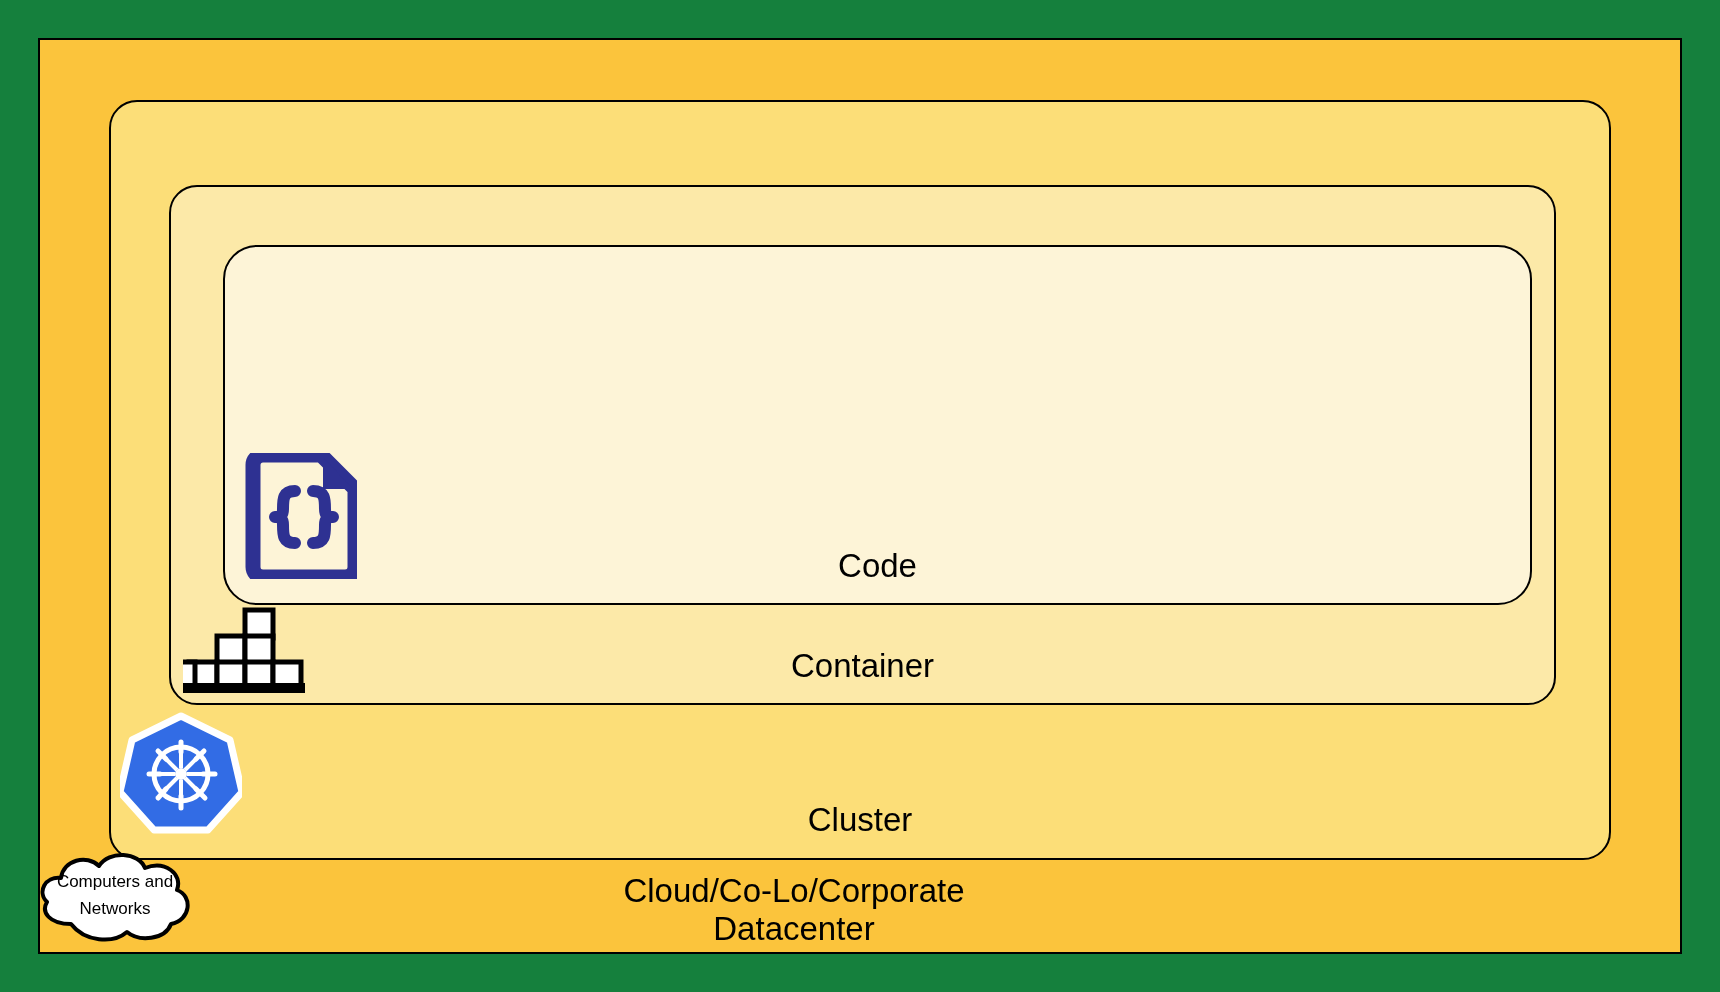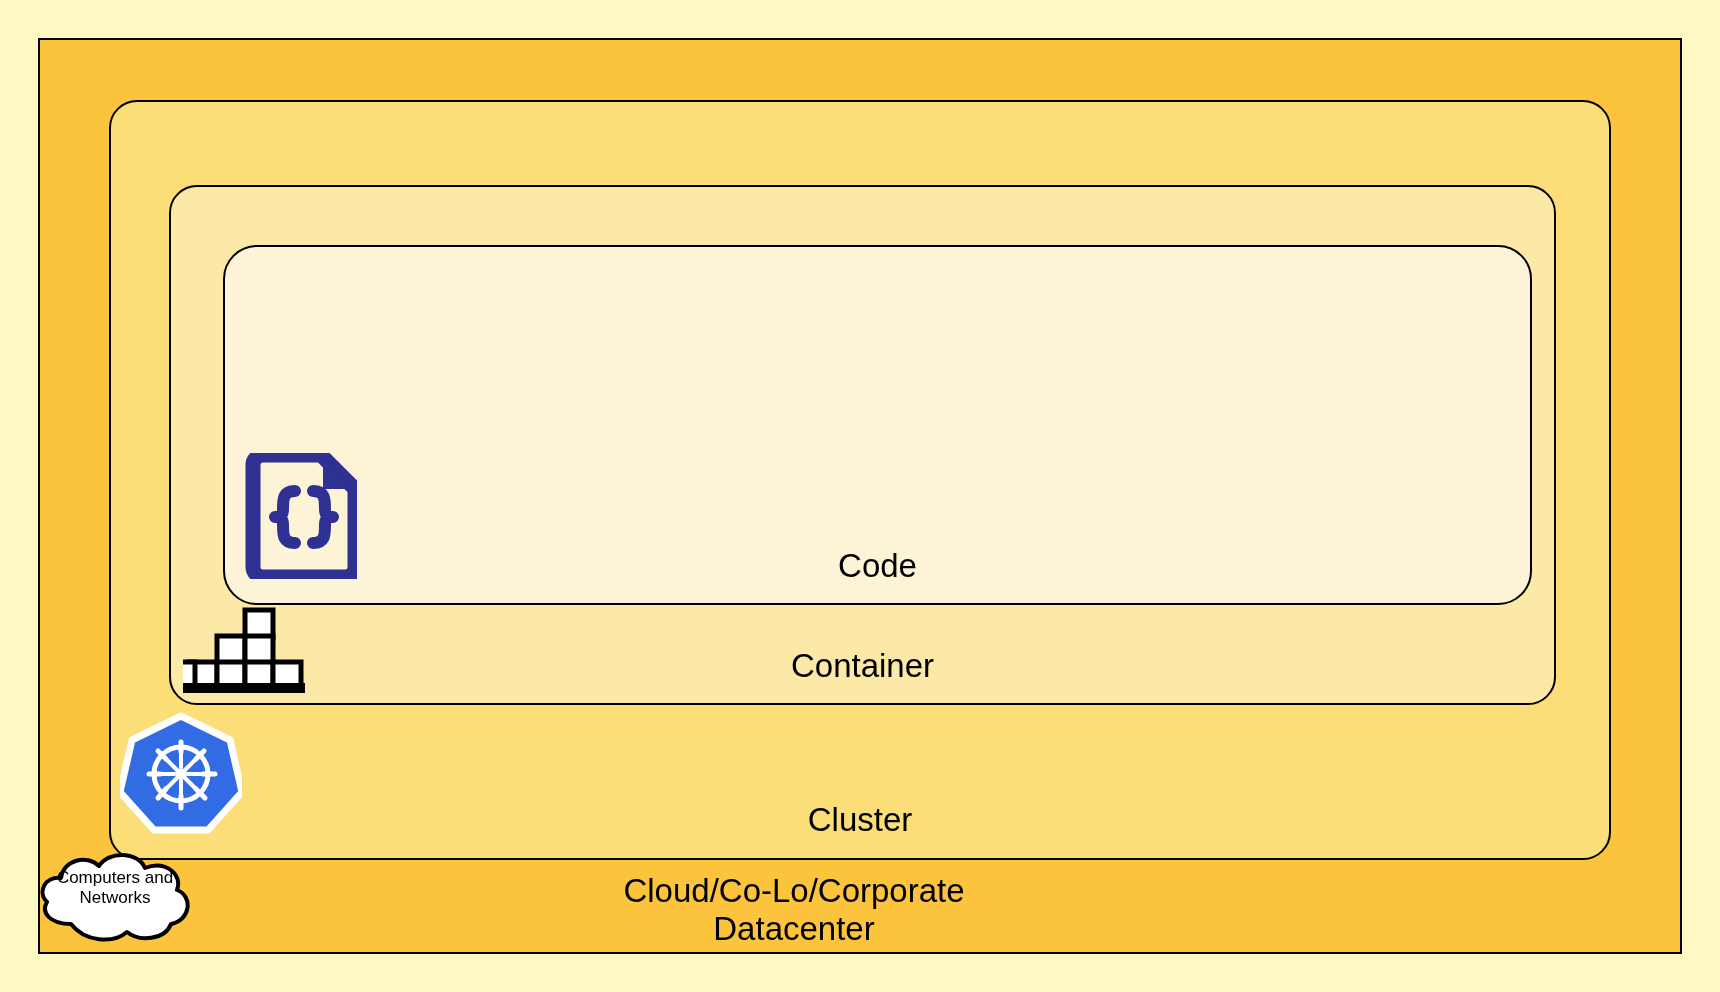--- a/index.html
+++ b/index.html
@@ -7,21 +7,21 @@
     padding: 0;
     background: #ffffff;
   }
   body {
     font-family: "Liberation Sans", sans-serif;
   }
   #canvas {
     position: relative;
     width: 1720px;
     height: 992px;
-    background: #fef9c3;
+    background: #15803d;
     overflow: hidden;
   }
 
   
   .layer {
     position: absolute;
     box-sizing: border-box;
     border: 2px solid #000000;
   }
   #layer-datacenter {
@@ -117,21 +117,21 @@
     height: 92px;
   }
 
   .cloud-text {
     position: absolute;
     left: 40px;
     top: 868px;
     width: 150px;
     text-align: center;
     font-size: 17px;
-    line-height: 20px;
+    line-height: 27px;
     color: #000000;
     white-space: pre-line;
     pointer-events: none;
   }
 </style>
 </head>
 <body>
 
 <div id="canvas">
 

